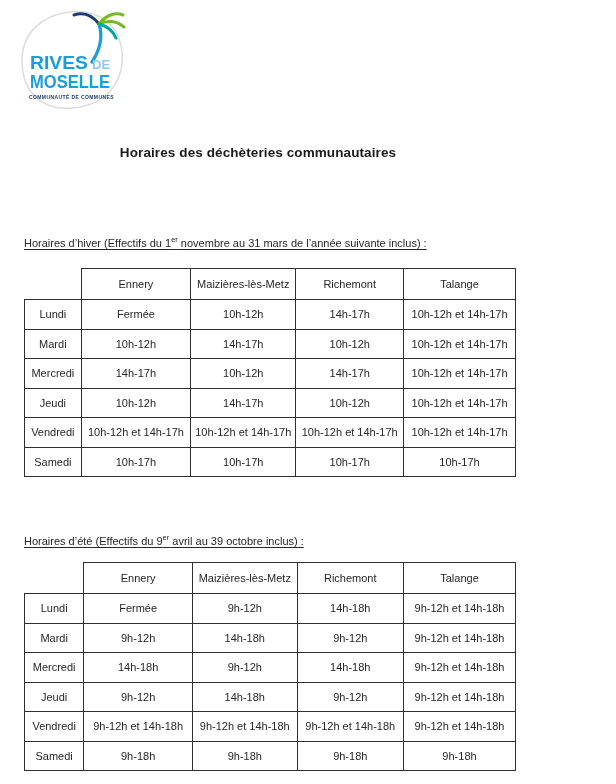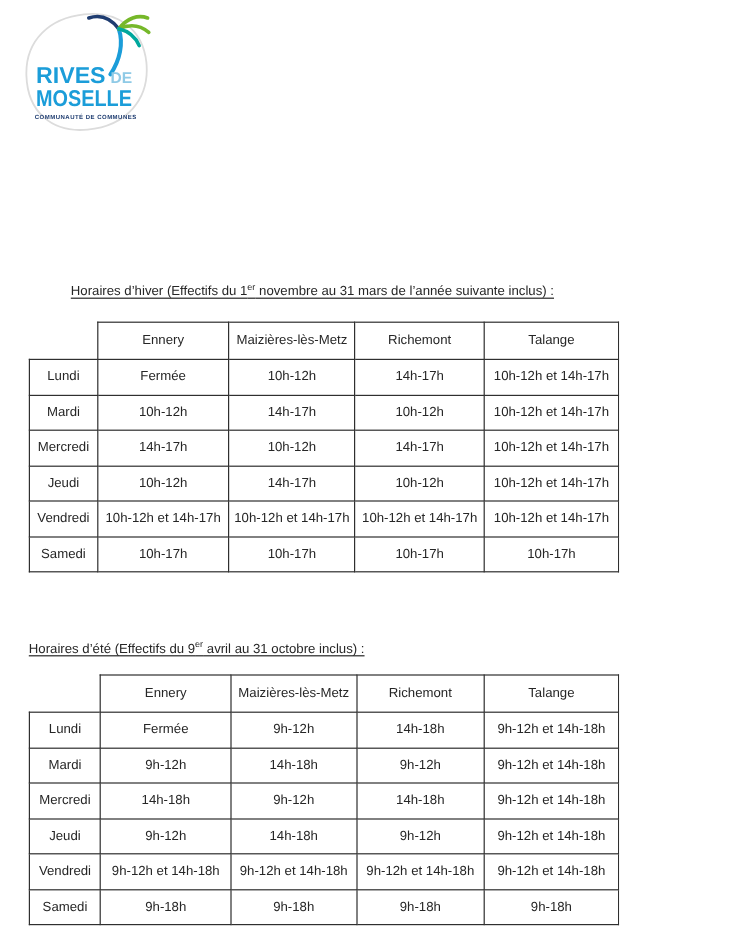--- a/index.html
+++ b/index.html
@@ -38,21 +38,21 @@
     white-space: nowrap;
   }
   .section-heading .u {
     text-decoration: underline;
     text-underline-offset: 2px;
   }
   .section-heading sup {
     font-size: 7.5px;
     line-height: 0;
   }
-  .heading-winter { top: 237px; margin-left: 35px; }
+  .heading-winter { top: 237px; }
   .heading-summer { top: 535px; }
 
   table.hours {
     position: absolute;
     left: 24px;
     border-collapse: collapse;
     table-layout: fixed;
   }
   .table-winter { top: 268px; }
   .table-summer { top: 562px; }
@@ -91,20 +91,21 @@
       <path d="M83,16 C90,7 99,4 107,7" stroke="#76b82a" stroke-width="3"></path>
       <path d="M83,16 C92,12 101,13 108,19" stroke="#76b82a" stroke-width="3"></path>
       <path d="M83,16 C91,18 97,23 100,30" stroke="#00a79d" stroke-width="3"></path>
     </g>
     <text x="14" y="61" font-family="Liberation Sans, sans-serif" font-weight="bold" font-size="19" fill="#1b9dd9" textLength="58" lengthAdjust="spacingAndGlyphs">RIVES</text>
     <text x="76" y="61" font-family="Liberation Sans, sans-serif" font-weight="bold" font-size="13" fill="#8fcae6">DE</text>
     <text x="14" y="80" font-family="Liberation Sans, sans-serif" font-weight="bold" font-size="19" fill="#1b9dd9" textLength="80" lengthAdjust="spacingAndGlyphs">MOSELLE</text>
     <text x="13" y="91" font-family="Liberation Sans, sans-serif" font-weight="bold" font-size="5" letter-spacing="0.4" fill="#1e3c70">COMMUNAUTÉ DE COMMUNES</text>
   </svg>
 
+  <div class="page-title">Horaires des déchèteries communautaires</div>
 
   <div class="section-heading heading-winter">
     <span class="u"><span>Horaires d’hiver (Effectifs du 1</span><sup>er</sup><span> novembre au 31 mars de l’année suivante inclus) :</span></span>
   </div>
 
   <table class="hours table-winter">
     <colgroup>
       <col class="col-day">
         <col class="col-c1">
         <col class="col-c2">
@@ -158,21 +159,21 @@
       <td>Samedi</td>
       <td>10h-17h</td>
       <td>10h-17h</td>
       <td>10h-17h</td>
       <td>10h-17h</td>
     </tr>
   </tbody>
     </table>
 
   <div class="section-heading heading-summer">
-    <span class="u"><span>Horaires d’été (Effectifs du 9</span><sup>er</sup><span> avril au 31 octobre inclus) :</span></span>
+    <span class="u"><span>Horaires d’été (Effectifs du 9</span><sup>er</sup><span> avril au 39 octobre inclus) :</span></span>
   </div>
 
   <table class="hours table-summer">
     <colgroup>
       <col class="col-day">
         <col class="col-c1">
         <col class="col-c2">
         <col class="col-c3">
         <col class="col-c4">
     </colgroup>

